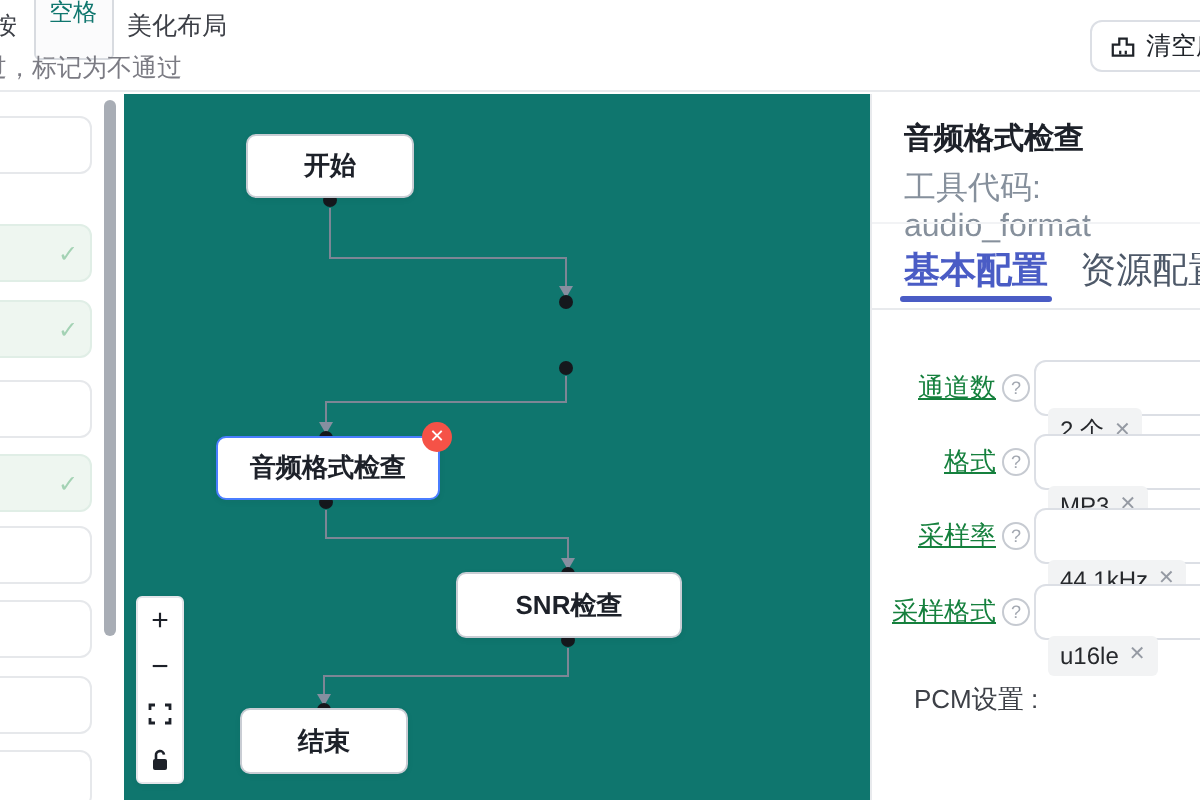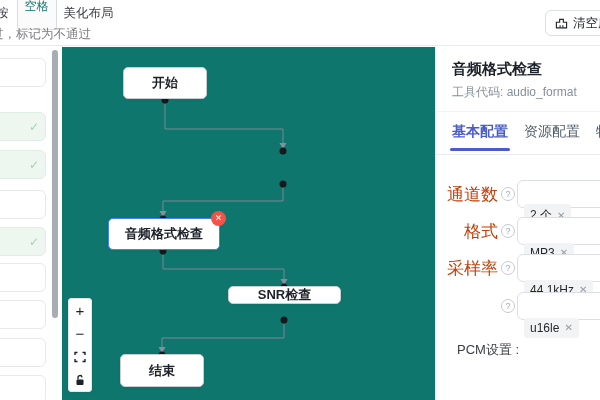--- a/index.html
+++ b/index.html
@@ -32,50 +32,50 @@
   
   .canvas { position:absolute; left:62px; top:47px; width:373px; height:353px; background:#0f766e; }
   .edges { position:absolute; left:0; top:0; }
   .node { position:absolute; background:#fff; border:1px solid #c9cdd4; border-radius:5px;
     display:flex; align-items:center; justify-content:center; font-size:13px; font-weight:bold;
     color:#1d2129; box-shadow:0 1px 3px rgba(31,35,41,.06); cursor:pointer; }
   .node.selected { border:1.5px solid #4a7dff; }
   .node-start   { left:61px;  top:20px;  width:84px;  height:32px; }
   .node-md5     { left:166px; top:103px; width:112px; height:33px; }
   .node-audio   { left:46px;  top:171px; width:112px; height:32px; }
-  .node-snr     { left:166px; top:239px; width:113px; height:18px; }
+  .node-snr     { left:166px; top:239px; width:113px; height:33px; }
   .node-end     { left:58px;  top:307px; width:84px;  height:33px; }
   .err-badge { position:absolute; top:-8px; right:-7px; width:15px; height:15px; border-radius:50%;
     background:#f55247; color:#fff; font-size:9px; font-weight:bold; display:flex;
     align-items:center; justify-content:center; line-height:1; cursor:pointer; }
 
   .zoombar { position:absolute; left:6px; top:251px; width:24px; background:#fff;
     border:1px solid #e4e6ea; border-radius:3px; box-shadow:0 1px 3px rgba(31,35,41,.06); }
   .zoombar .zbtn { width:22px; height:23px; display:flex; align-items:center; justify-content:center;
     font-size:15px; color:#1d2129; cursor:pointer; }
 
   
   .panel { position:absolute; left:435px; top:47px; width:165px; height:353px; background:#fff;
     border-left:1px solid #e8eaed; }
   .panel-title { position:absolute; left:16px; top:13px; font-size:15px; font-weight:bold; color:#1d2129; }
-  .panel-code { position:absolute; left:16px; top:37px; font-size:12px; color:#86909c; }
+  .panel-code { position:absolute; left:16px; top:37px; font-size:16px; color:#86909c; }
   .panel-divider { position:absolute; left:0; top:64px; width:165px; height:1px; background:#f2f3f5; }
 
   .tabs { position:absolute; left:16px; top:76px; width:160px; height:31px; display:flex; gap:16px;
     white-space:nowrap; }
-  .tab { font-size:14px; color:#4e5969; padding-bottom:10px; position:relative; cursor:pointer; }
+  .tab { font-size:18px; color:#4e5969; padding-bottom:10px; position:relative; cursor:pointer; }
   .tab.active { color:#4a5cc5; font-weight:bold; }
   .tab.active::after { content:""; position:absolute; left:-2px; right:-2px; bottom:3px; height:3px;
     border-radius:2px; background:#4a5cc5; }
   .tabs-border { position:absolute; left:0; top:107px; width:165px; height:1px; background:#e8eaed; }
 
   .field-row { position:absolute; left:0; width:165px; height:28px; }
   .fr1 { top:133px; } .fr2 { top:170px;text-align:right; } .fr3 { top:207px; } .fr4 { top:245px; }
   .field-label { position:absolute; left:0; top:0; width:62px; height:28px; display:flex;
-    align-items:center; justify-content:flex-end; font-size:17px; color:#c2410c; white-space:nowrap; }
+    align-items:center; justify-content:flex-end; font-size:13px; color:#15803d; white-space:nowrap;text-decoration:underline; }
   .help-icon { position:absolute; left:65px; top:7px; width:14px; height:14px; border:1px solid #c6cad1;
     border-radius:50%; color:#a2a7b0; font-size:9px; display:flex; align-items:center;
     justify-content:center; line-height:1; cursor:pointer; }
   .field-input { position:absolute; left:81px; top:0; width:100px; height:28px; background:#fff;
     border:1px solid #dcdfe5; border-radius:6px; display:flex; align-items:center; padding:0 6px;
     cursor:text; }
   .tag { display:inline-flex; align-items:center; gap:5px; background:#f2f3f4; border-radius:3px;
     padding:3px 6px; font-size:12px; color:#26282c; white-space:nowrap;margin-top:43px; }
   .tag .tag-x { color:#959aa3; font-size:10px; cursor:pointer; }
   .pcm-label { position:absolute; left:21px; top:294px; font-size:13px; color:#3d4047; }
@@ -224,20 +224,21 @@
       <div class="help-icon">?</div>
       <div class="field-input">
         <span class="tag">
           <span>44.1kHz</span>
           <span class="tag-x">✕</span>
         </span>
       </div>
     </div>
 
     <div class="field-row fr4">
+      <div class="field-label">采样格式</div>
       <div class="help-icon">?</div>
       <div class="field-input">
         <span class="tag">
           <span>u16le</span>
           <span class="tag-x">✕</span>
         </span>
       </div>
     </div>
 
     <div class="pcm-label">PCM设置 :</div>

